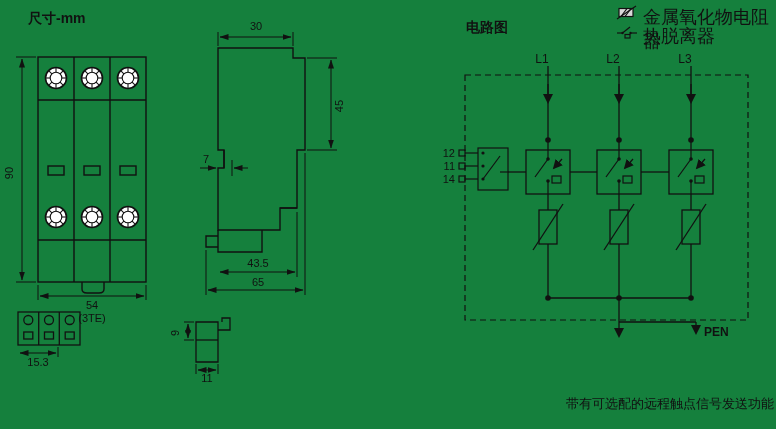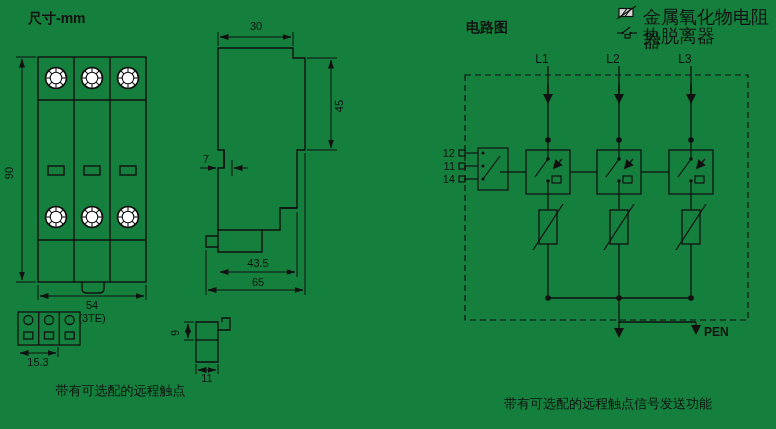--- a/index.html
+++ b/index.html
@@ -21,21 +21,21 @@
   .caption-left {
     position: absolute; left: 23px; top: 382px; width: 195px;
     text-align: center; font-size: 13px; line-height: 1.45;
   }
   .models {
     position: absolute; left: 442px; top: 362px; width: 332px;
     text-align: center; font-size: 11.5px; font-weight: bold; white-space: nowrap;
   }
   .caption-right {
     position: absolute; left: 442px; top: 395px; width: 332px;
-    text-align: center; font-size: 13px;
+    text-align: right; font-size: 13px;
   }
   text { fill: #111; }
 </style>
 </head>
 <body>
 
 <div class="page">
 
   <div class="panel-title" id="dim-title">尺寸-mm</div>
   <div class="panel-title" id="cir-title">电路图</div>
@@ -294,17 +294,16 @@
 
     <g stroke="#111" fill="none" stroke-width="1.3">
       <line x1="179" y1="298" x2="179" y2="336" marker-end="url(#cA)"></line>
       <line x1="179" y1="322" x2="256" y2="322"></line>
       <line x1="256" y1="322" x2="256" y2="333" marker-end="url(#cA)"></line>
     </g>
     <text x="264" y="336" font-size="12" font-weight="bold">PEN</text>
   </svg>
 
   <div class="caption-left">
-    <div>带有可选配的远程触点</div>
   </div>
   <div class="caption-right">带有可选配的远程触点信号发送功能</div>
 
 </div>
 
 </body></html>

